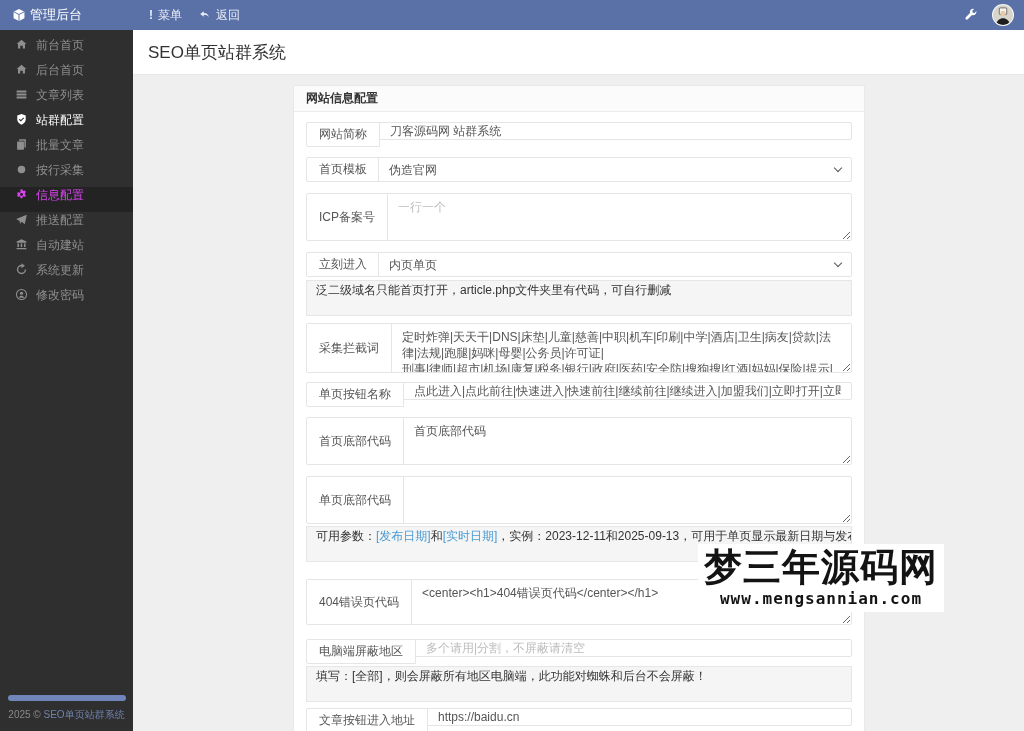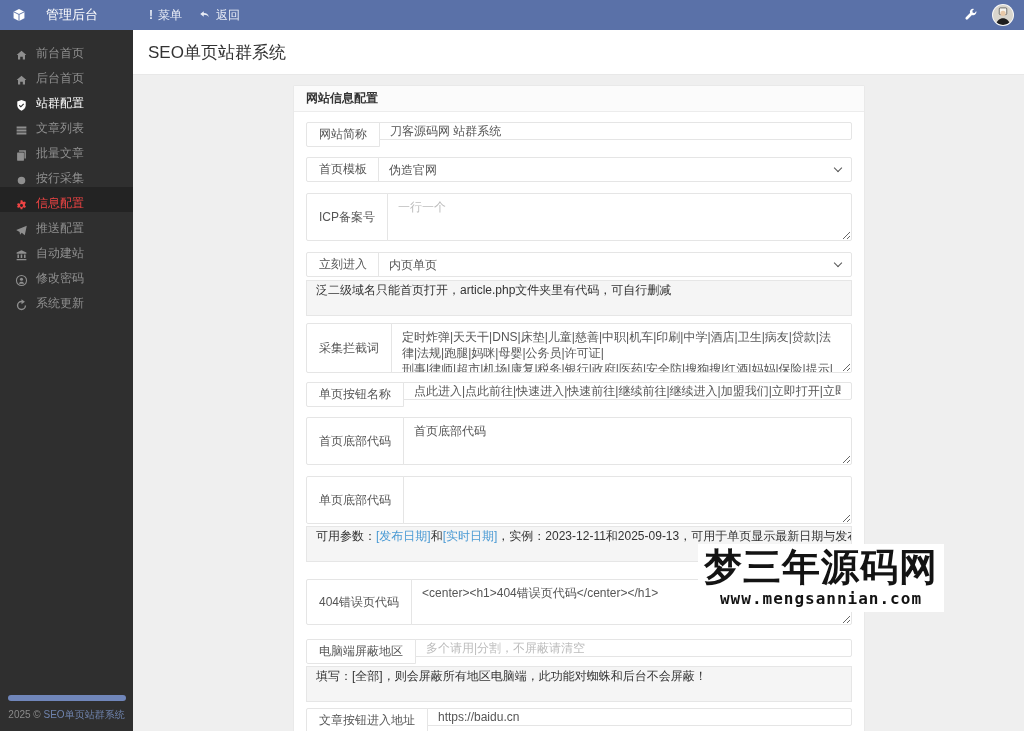--- a/index.html
+++ b/index.html
@@ -5,38 +5,38 @@
   * { box-sizing: border-box; margin: 0; padding: 0; }
   html,body { width:1024px; height:731px; }
   body {
     position: relative; overflow: hidden;
     font-family: "Liberation Sans", sans-serif;
     background: #efefef; color:#333;
   }
   
   .topbar { position:absolute; top:0; left:0; right:0; height:30px;
     background:#5a71a8; display:flex; align-items:center; z-index:30; color:#fff; }
-  .brand { width:133px; flex:0 0 133px; display:flex; align-items:center; gap:20px;
+  .brand { width:133px; flex:0 0 133px; display:flex; align-items:center; gap:4px;
     padding-left:12px; font-size:13px; color:#fff; }
   .top-btn { display:flex; align-items:center; gap:5px; font-size:12px;
     color:#e9edf6; margin-left:16px; cursor:pointer; }
   .top-btn .bang { font-weight:bold; font-size:12px; }
   .topbar-right { margin-left:auto; display:flex; align-items:center; gap:14px; padding-right:10px; }
   .avatar { width:22px; height:22px; border-radius:50%; overflow:hidden;
     border:1px solid rgba(255,255,255,.85); background:#d8d5cd; }
   svg.ic { display:block; }
   
   .sidebar { position:absolute; top:30px; left:0; width:133px; bottom:0;
     background:#2f2f2f; z-index:20; }
   .menu { padding-top:7px; }
-  .menu-item { height:25px; display:flex; align-items:flex-end; gap:8px;
+  .menu-item { height:25px; display:flex; align-items:flex-start; gap:8px;
     padding-left:14px; font-size:12px; color:#8f8f8f; cursor:pointer; }
   .menu-item .mi { width:14px; height:14px; flex:0 0 14px; display:flex; align-items:center; justify-content:center; }
   .menu-item.open { color:#ffffff; }
-  .menu-item.active { background:#232323; color:#ef4444; }
+  .menu-item.active { background:#232323; color:#d946ef; }
   .menu-item svg { fill: currentColor; }
   .side-footer { position:absolute; left:0; right:0; bottom:9px; text-align:center; }
   .side-bar-pill { width:118px; height:6px; border-radius:3px; background:#7086ba; margin:0 auto 7px; }
   .side-copy { font-size:10px; color:#8a8a8a; }
   .side-copy a { color:#6f83ad; text-decoration:none; }
   
   .titlebar { position:absolute; top:30px; left:133px; right:0; height:45px;
     background:#fff; border-bottom:1px solid #e8e8e8; display:flex; align-items:center;
     padding-left:15px; z-index:5; }
   .titlebar h1 { font-size:17px; font-weight:normal; color:#333; }
@@ -139,40 +139,40 @@
       <span>前台首页</span>
     </div>
     <div class="menu-item">
       <span class="mi">
           <svg class="ic" width="13" height="13" viewBox="0 0 16 16">
             <path d="M8 2.2 14 7.4h-1.7V13H9.6V9.6H6.4V13H3.7V7.4H2z"></path>
           </svg>
         </span>
       <span>后台首页</span>
     </div>
+    <div class="menu-item">
+      <span class="mi">
+          <svg class="ic" width="13" height="13" viewBox="0 0 16 16">
+            <path d="M2 3.2h12v2.3H2zM2 6.9h12v2.3H2zM2 10.6h12v2.3H2z"></path>
+          </svg>
+        </span>
+      <span>文章列表</span>
+    </div>
     <div class="menu-item open">
       <span class="mi">
           <svg class="ic" width="13" height="13" viewBox="0 0 16 16">
             <path d="M8 1.2l5.2 1.9v4.5c0 3.2-2.1 5.4-5.2 7-3.1-1.6-5.2-3.8-5.2-7V3.1z"></path>
             <path d="M5.3 7.7l1.9 1.9 3.5-3.6" stroke="#2f2f2f" stroke-width="1.4" fill="none"></path>
           </svg>
         </span>
       <span>站群配置</span>
     </div>
     <div class="menu-item">
       <span class="mi">
           <svg class="ic" width="13" height="13" viewBox="0 0 16 16">
-            <path d="M2 3.2h12v2.3H2zM2 6.9h12v2.3H2zM2 10.6h12v2.3H2z"></path>
-          </svg>
-        </span>
-      <span>文章列表</span>
-    </div>
-    <div class="menu-item">
-      <span class="mi">
-          <svg class="ic" width="13" height="13" viewBox="0 0 16 16">
             <path d="M5 1.6h8.4v10.2H11.6V3.4H5z"></path>
             <rect x="2.6" y="4.2" width="8.4" height="10.2" rx="0.6"></rect>
           </svg>
         </span>
       <span>批量文章</span>
     </div>
     <div class="menu-item">
       <span class="mi">
           <svg class="ic" width="13" height="13" viewBox="0 0 16 16">
             <circle cx="8" cy="8" r="4.6"></circle>
@@ -196,38 +196,38 @@
         </span>
       <span>推送配置</span>
     </div>
     <div class="menu-item">
       <span class="mi">
           <svg class="ic" width="13" height="13" viewBox="0 0 16 16">
             <path d="M8 1.6 14 4.4v1.3H2V4.4zM3 6.8h1.9v4.3H3zM7 6.8h1.9v4.3H7zM11.1 6.8H13v4.3h-1.9zM2 12.2h12v1.7H2z"></path>
           </svg>
         </span>
       <span>自动建站</span>
+    </div>
+    <div class="menu-item">
+      <span class="mi">
+          <svg class="ic" width="13" height="13" viewBox="0 0 16 16">
+            <path d="M8 2.3a5.7 5.7 0 1 0 5.7 5.7h-1.7A4 4 0 1 1 8 4v2.6l4.2-3.1L8 .3z"></path>
+          </svg>
+        </span>
+      <span>系统更新</span>
     </div>
     <div class="menu-item">
       <span class="mi">
           <svg class="ic" width="13" height="13" viewBox="0 0 16 16">
             <circle cx="8" cy="8" r="6.2" fill="none" stroke="currentColor" stroke-width="1.3"></circle>
             <circle cx="8" cy="6.4" r="1.9"></circle>
             <path d="M4.6 11.9c.6-1.7 1.9-2.5 3.4-2.5s2.8.8 3.4 2.5z"></path>
           </svg>
         </span>
       <span>修改密码</span>
-    </div>
-    <div class="menu-item">
-      <span class="mi">
-          <svg class="ic" width="13" height="13" viewBox="0 0 16 16">
-            <path d="M8 2.3a5.7 5.7 0 1 0 5.7 5.7h-1.7A4 4 0 1 1 8 4v2.6l4.2-3.1L8 .3z"></path>
-          </svg>
-        </span>
-      <span>系统更新</span>
     </div>
   </div>
   <div class="side-footer">
     <div class="side-bar-pill"></div>
     <div class="side-copy">
       <span>2025 ©</span>
       <a href="#">SEO单页站群系统</a>
     </div>
   </div>
 </div>

